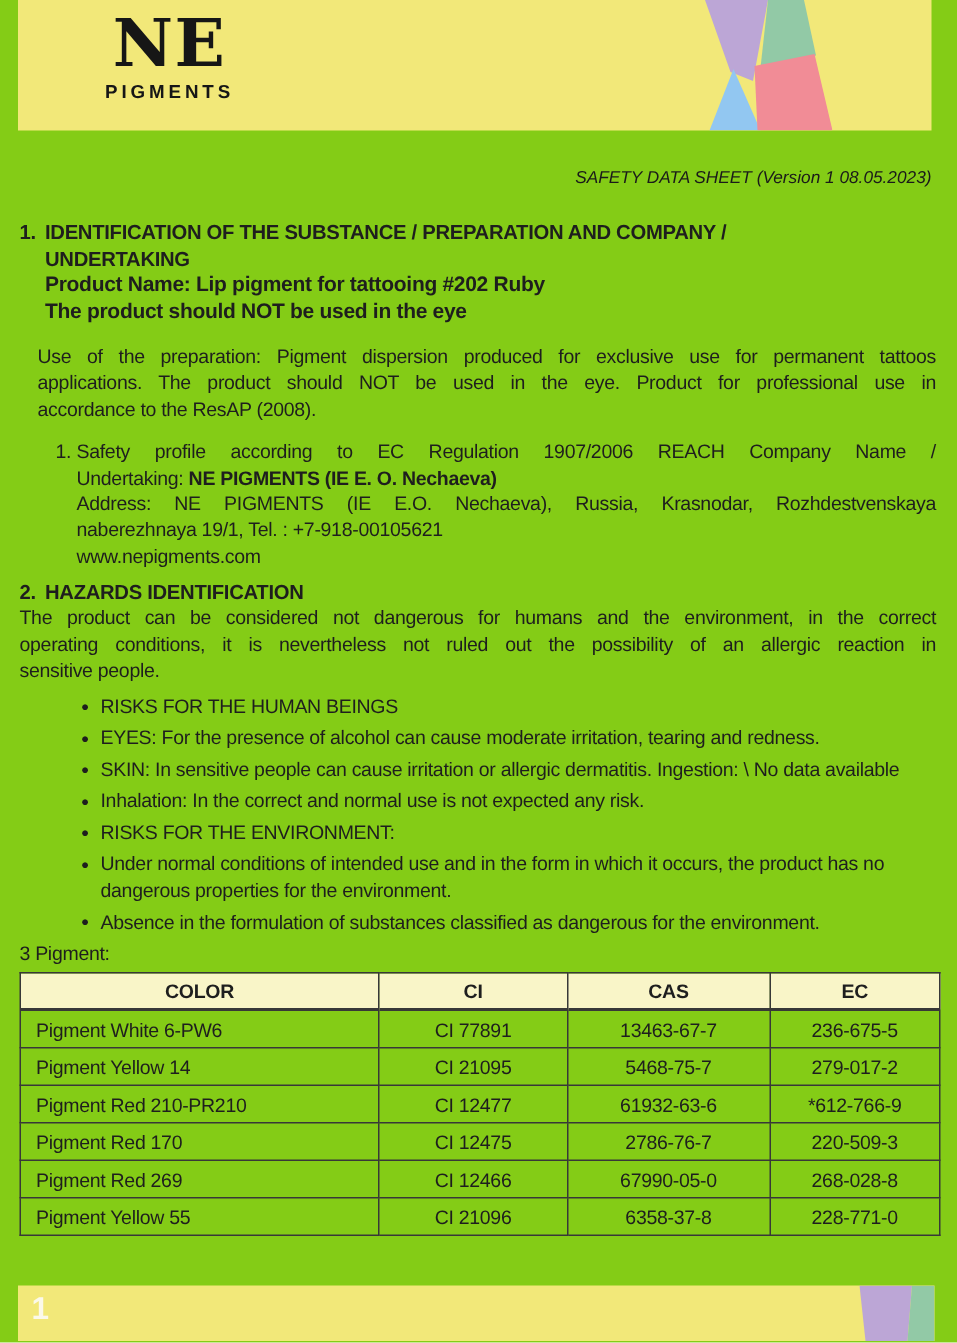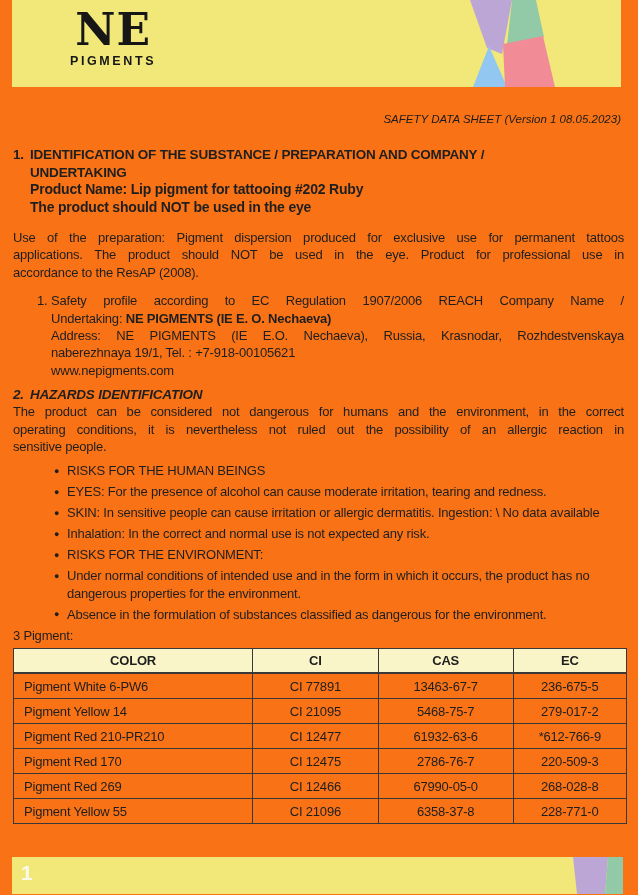--- a/index.html
+++ b/index.html
@@ -1,20 +1,20 @@
 <!DOCTYPE html>
 <html><head>
 <meta charset="utf-8">
 <style>
   html,body { margin:0; padding:0; background:#ffffff; }
   .page {
     position: relative;
     width: 638px; height: 895px;
     margin: 0 auto;
-    background: #f97316;
+    background: #84cc16;
     font-family: "Liberation Sans", sans-serif;
     color: #1e1e1e;
     overflow: hidden;
   }
 
   
   .banner {
     position: relative;
     margin-left: 12px;
     width: 609px; height: 87px;
@@ -50,28 +50,28 @@
   }
 
   
   .content { margin: 0 14px 0 13px; font-size: 13px; letter-spacing: -0.2px; }
 
   .h1 { margin-top: 21px; font-weight: bold; font-size: 13.5px; line-height: 17.5px; }
   .hnum { display: inline-block; width: 17px; }
   .hline2 { padding-left: 17px; }
   .bold-line { padding-left: 17px; font-weight: bold; font-size: 14px; line-height: 17.5px; }
 
-  .para { margin-top: 13px; line-height: 17.4px; }
+  .para { margin-top: 13px; line-height: 17.4px; margin-left: 12px; }
   .jl { text-align: justify; text-align-last: justify; }
 
   .numitem { display: flex; margin-top: 11px; margin-left: 24px; line-height: 17.4px; }
   .numitem .num { flex: none; width: 14px; }
   .numbody { flex: 1; }
 
-  .h2 { margin-top: 7px; font-weight: bold; font-size: 13.5px; line-height: 17px; font-style: italic; }
+  .h2 { margin-top: 7px; font-weight: bold; font-size: 13.5px; line-height: 17px; }
   .h2 .hnum { width: 17px; }
 
   .para2 { line-height: 17.4px; }
 
   ul.bullets { margin: 7px 0 0 42px; padding: 0; list-style: none; }
   ul.bullets li {
     position: relative;
     padding-left: 12px;
     line-height: 17.5px;
     margin-bottom: 3.5px;

